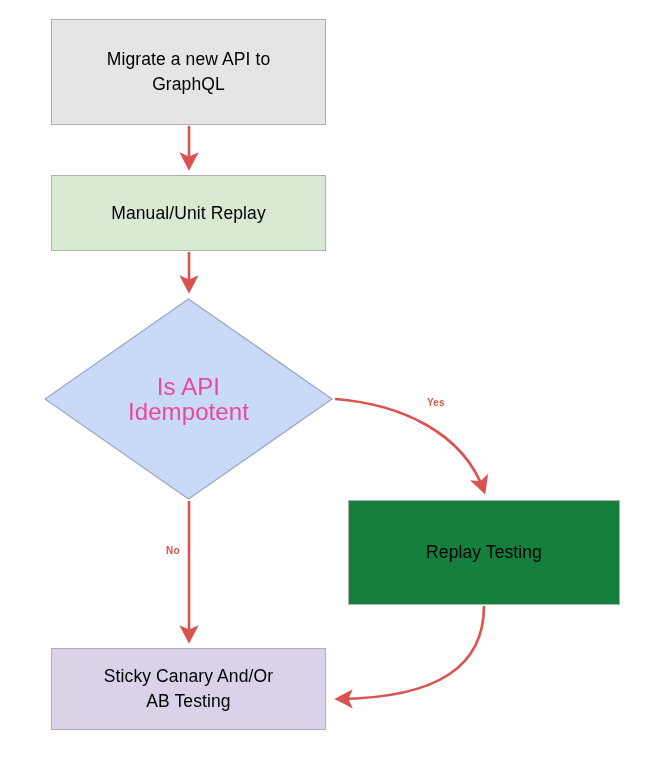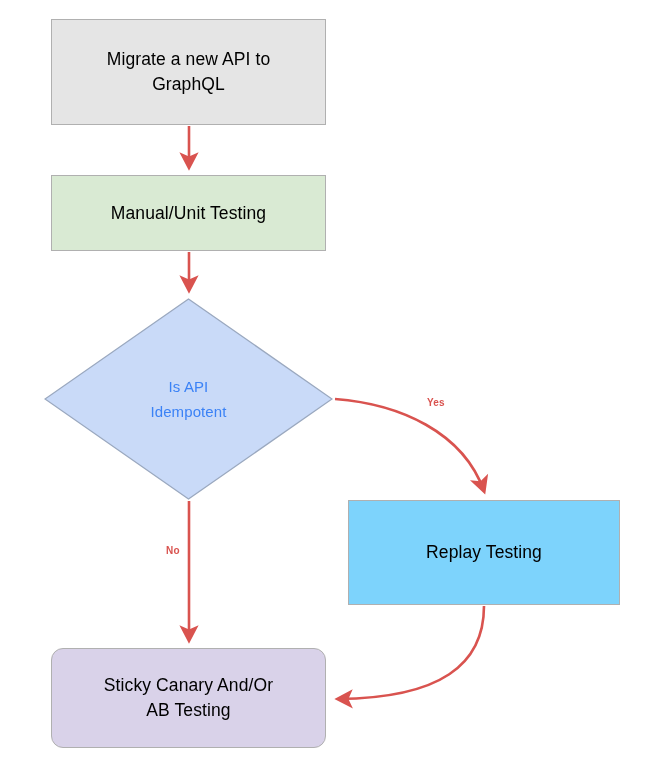--- a/index.html
+++ b/index.html
@@ -38,49 +38,48 @@
     background: #e5e5e5;
   }
   #node-manual {
     left: 51px;  top: 175px;
     width: 275px; height: 76px;
     background: #d9ead3;
   }
   #node-replay {
     left: 348px; top: 500px;
     width: 272px; height: 105px;
-    background: #7dd3fc;
+    background: #15803d;
   }
   #node-sticky {
     left: 51px;  top: 648px;
-    width: 275px; height: 100px;
+    width: 275px; height: 82px;
     background: #d9d2e9;
-    border-radius: 12px;
   }
   
   #node-decision {
     position: absolute;
     left: 44px;  top: 298px;
     width: 289px; height: 202px;
     display: flex;
     align-items: center;
     justify-content: center;
   }
   #node-decision svg {
     position: absolute;
     left: 0; top: 0;
     width: 289px; height: 202px;
   }
   #node-decision .dtext {
     position: relative;
     z-index: 2;
     text-align: center;
-    font-size: 15px;
+    font-size: 24px;
     line-height: 25px;
-    color: #3b82f6;
+    color: #ec4899;
     white-space: pre-line;
     letter-spacing: 0.1px;
   }
   
   #edges {
     position: absolute;
     left: 0; top: 0;
     width: 646px; height: 765px;
     pointer-events: none;
   }
@@ -117,21 +116,21 @@
     <path d="M484,606 C484,665 440,698 338,699" stroke="#d9534f" stroke-width="2.6" fill="none" marker-end="url(#arrowhead)"></path>
   </svg>
 
   <div class="edge-label" id="label-yes">Yes</div>
 
   <div class="edge-label" id="label-no">No</div>
 
   <div class="node" id="node-migrate">Migrate a new API to
 GraphQL</div>
 
-  <div class="node" id="node-manual">Manual/Unit Testing</div>
+  <div class="node" id="node-manual">Manual/Unit Replay</div>
 
   <div id="node-decision">
     <svg viewBox="0 0 289 202" xmlns="http://www.w3.org/2000/svg">
       <polygon points="144.5,1 288,101 144.5,201 1,101" fill="#c9daf8" stroke="#9aa8bf" stroke-width="1.3"></polygon>
     </svg>
     <div class="dtext">Is API
 Idempotent</div>
   </div>
 
   <div class="node" id="node-replay">Replay Testing</div>

